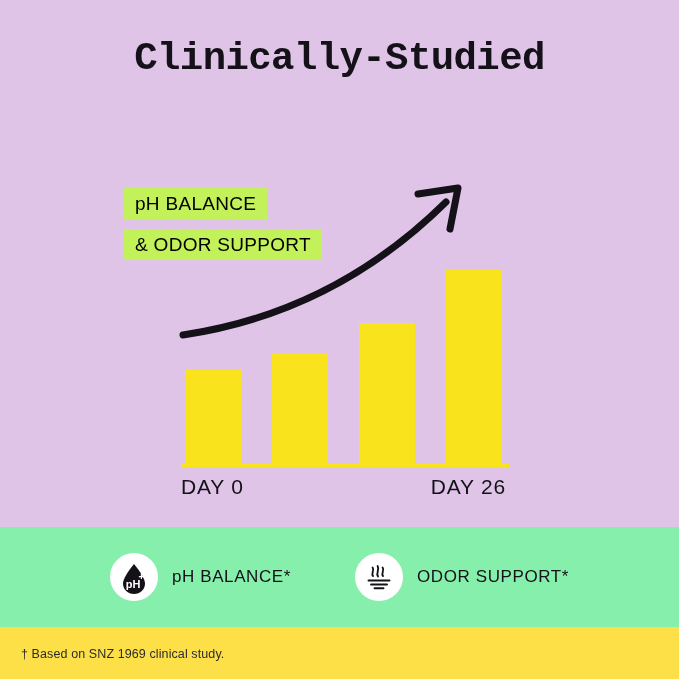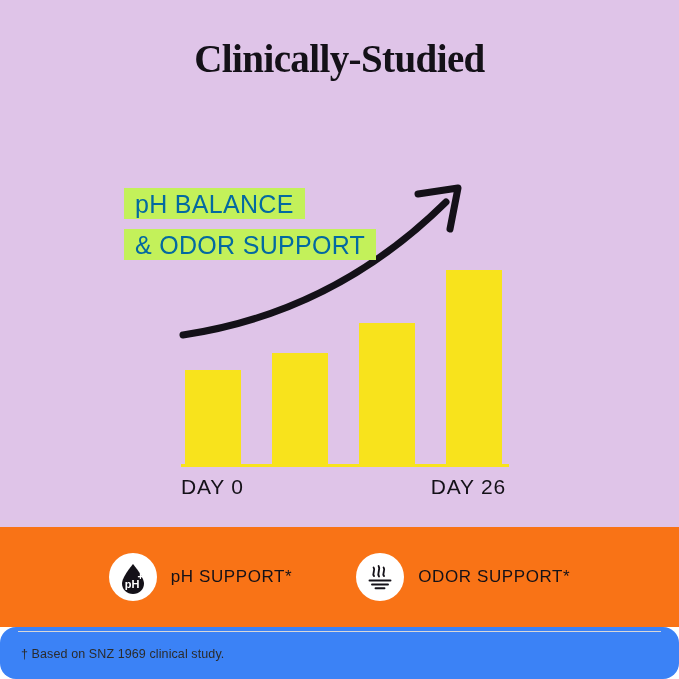--- a/index.html
+++ b/index.html
@@ -27,21 +27,21 @@
     width: 679px;
     height: 527px;
     background: #dfc4e8;
   }
   .headline {
     position: absolute;
     left: 0;
     top: 36px;
     width: 679px;
     text-align: center;
-    font-family: Liberation Serif, serif;
+    font-family: Liberation Mono, monospace;
     font-weight: bold;
     font-size: 39px;
     line-height: 46px;
     letter-spacing: -0.6px;
     color: #141118;
   }
   .headline .line2 {
     position: relative;
     display: inline-block;
   }
@@ -55,22 +55,22 @@
   
   .label-block {
     position: absolute;
     left: 124px;
     top: 188px;
     z-index: 4;
   }
   .label-row {
     display: block;
     background: #c3f15a;
-    color: #0369a1;
-    font-size: 25px;
+    color: #000000;
+    font-size: 19px;
     letter-spacing: 0.3px;
     padding: 6px 11px 5px 11px;
     width: max-content;
     line-height: 20px;
   }
   .label-row.second {
     margin-top: 10px;
   }
 
   
@@ -128,21 +128,21 @@
   .axis-label.left { left: 0px; }
   .axis-label.right { right: 3px; }
 
   
   .band {
     position: absolute;
     left: 0;
     top: 527px;
     width: 679px;
     height: 100px;
-    background: #f97316;
+    background: #86efac;
     display: flex;
     align-items: center;
     justify-content: center;
   }
   .benefit {
     display: flex;
     align-items: center;
     gap: 14px;
   }
   .benefit + .benefit { margin-left: 64px; gap: 14px; }
@@ -162,22 +162,21 @@
     white-space: nowrap;
   }
 
   
   .footnote-area {
     position: absolute;
     left: 0;
     top: 627px;
     width: 679px;
     height: 52px;
-    background: #3b82f6;
-    border-radius: 16px;
+    background: #fde047;
   }
   .footnote-rule {
     position: absolute;
     left: 18px;
     top: 4px;
     width: 643px;
     height: 1px;
     background: #d8d8d8;
   }
   .footnote {
@@ -233,21 +232,21 @@
   <div class="band">
 
     <div class="benefit">
       <div class="badge">
         <svg width="44" height="44" viewBox="0 0 44 44">
           <path d="M22 9 C22 9, 33 22, 33 28.5 C33 34.8, 28.1 39, 22 39 C15.9 39, 11 34.8, 11 28.5 C11 22, 22 9, 22 9 Z" fill="#141118"></path>
           <text x="21" y="33" font-family="Liberation Sans, sans-serif" font-size="11" font-weight="bold" fill="#ffffff" text-anchor="middle">pH</text>
           <text x="29.5" y="25" font-family="Liberation Sans, sans-serif" font-size="10" font-weight="bold" fill="#ffffff" text-anchor="middle">+</text>
         </svg>
       </div>
-      <span class="benefit-text">pH SUPPORT*</span>
+      <span class="benefit-text">pH BALANCE*</span>
     </div>
 
     <div class="benefit">
       <div class="badge">
         <svg width="44" height="44" viewBox="0 0 44 44">
           <g stroke="#141118" stroke-width="1.9" fill="none" stroke-linecap="round">
             <path d="M16 21 C13.5 18.5, 18 15.5, 15.6 12.5"></path>
             <path d="M21 21.5 C18.5 18, 23 14.5, 20.6 11"></path>
             <path d="M26 21 C23.5 18.5, 28 15.5, 25.6 12.5"></path>
             <path d="M11.5 25.5 L32.5 25.5"></path>

